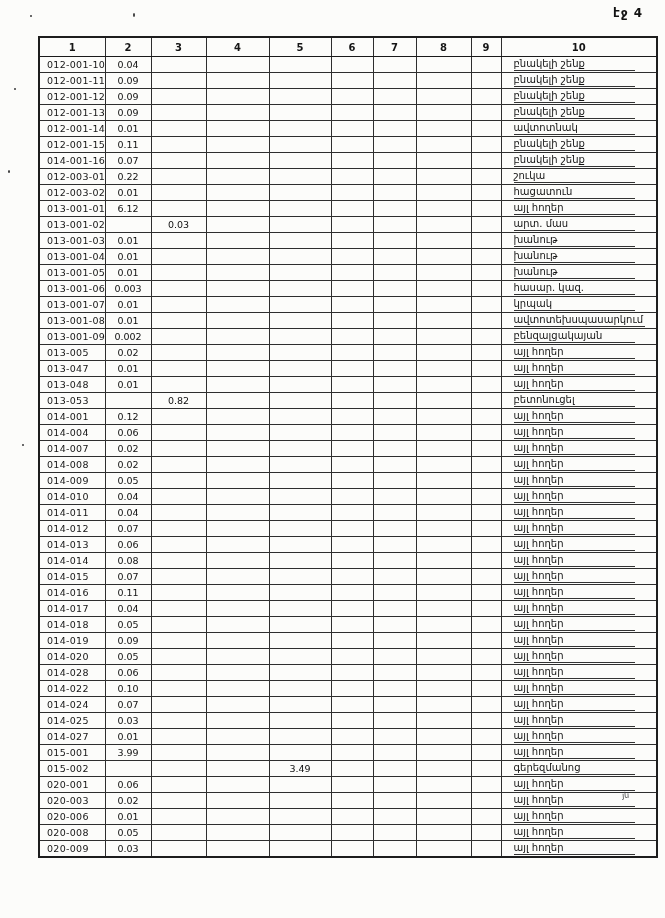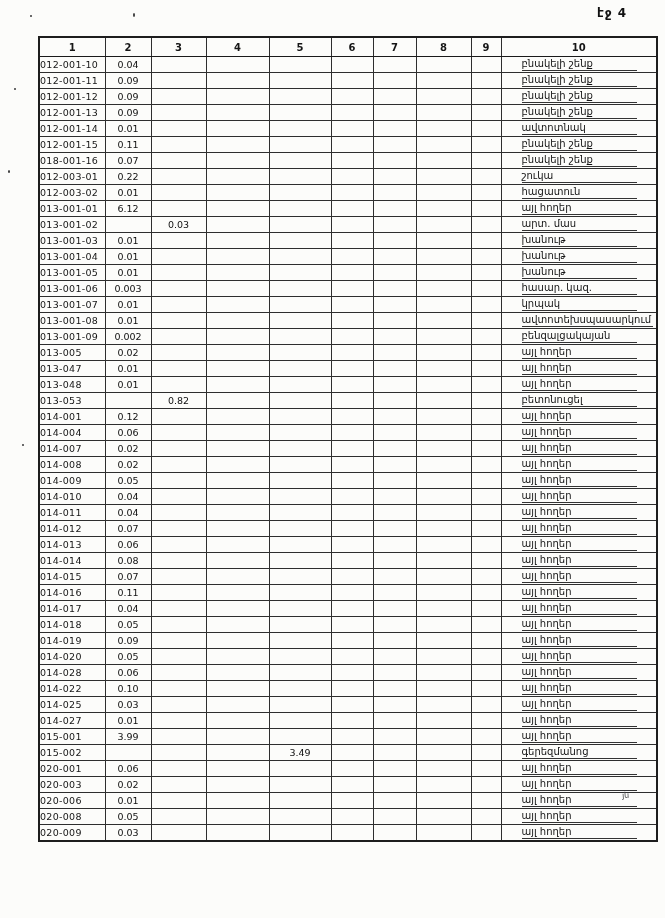--- a/index.html
+++ b/index.html
@@ -4,21 +4,21 @@
 <style>
   html,body{margin:0;padding:0;}
   body{
     width:665px;height:918px;position:relative;
     background:#fcfcfa;
     font-family:"DejaVu Sans", sans-serif;
     color:#1c1c1c;
     overflow:hidden;
   }
   .page-label{
-    position:absolute;top:6px;left:597px;
+    position:absolute;top:6px;left:613px;
     font-size:12px;font-weight:bold;letter-spacing:1px;color:#111;
   }
   .margin-note{
     position:absolute;top:791px;left:622px;
     font-size:8px;color:#444;transform:rotate(-4deg);
   }
   table.land{
     position:absolute;left:38px;top:36px;
     width:618px;table-layout:fixed;
     border-collapse:collapse;
@@ -31,23 +31,23 @@
     height:18px;font-size:10px;font-weight:600;color:#161616;
     border-bottom:1.5px solid #1a1a1a !important;
     padding:0;text-align:center;background:#fcfcfa;
   }
   td{
     height:15px;padding:0 3px;font-size:9.5px;
     white-space:nowrap;overflow:hidden;vertical-align:middle;
     border-bottom:1px dashed #565656;
     border-top:none;
   }
-  td.code{padding-left:0;letter-spacing:.3px;color:#151515;}
+  td.code{padding-left:7px;letter-spacing:.3px;color:#151515;}
   td.val{text-align:center;color:#101010;}
-  td.use{font-size:10px;padding-left:20px;color:#141414;}
+  td.use{font-size:10px;padding-left:12px;color:#141414;}
   td.use .use-inner{
     display:inline-block;min-width:86%;
     border-bottom:1px solid #333;
     padding:0 2px 0 0;line-height:12px;
   }
   
   .c1{border-left:2px solid #141414;}
   .c2{border-left:2px solid #141414;}
   .c3{border-left:1.5px solid #1c1c1c;}
   .c10{border-left:2px solid #101010;}
@@ -152,21 +152,21 @@
         <td class="val c3"></td>
         <td class="val c4"></td>
         <td class="val c5"></td>
         <td class="val c6"></td>
         <td class="val c7"></td>
         <td class="val c8"></td>
         <td class="val c9"></td>
         <td class="use c10"><span class="use-inner">բնակելի շենք</span></td>
       </tr>
       <tr>
-        <td class="code c1">018-001-16</td>
+        <td class="code c1">014-001-16</td>
         <td class="val c2">0.07</td>
         <td class="val c3"></td>
         <td class="val c4"></td>
         <td class="val c5"></td>
         <td class="val c6"></td>
         <td class="val c7"></td>
         <td class="val c8"></td>
         <td class="val c9"></td>
         <td class="use c10"><span class="use-inner">բնակելի շենք</span></td>
       </tr>
@@ -550,20 +550,32 @@
         <td class="val c5"></td>
         <td class="val c6"></td>
         <td class="val c7"></td>
         <td class="val c8"></td>
         <td class="val c9"></td>
         <td class="use c10"><span class="use-inner">այլ հողեր</span></td>
       </tr>
       <tr>
         <td class="code c1">014-022</td>
         <td class="val c2">0.10</td>
+        <td class="val c3"></td>
+        <td class="val c4"></td>
+        <td class="val c5"></td>
+        <td class="val c6"></td>
+        <td class="val c7"></td>
+        <td class="val c8"></td>
+        <td class="val c9"></td>
+        <td class="use c10"><span class="use-inner">այլ հողեր</span></td>
+      </tr>
+      <tr>
+        <td class="code c1">014-024</td>
+        <td class="val c2">0.07</td>
         <td class="val c3"></td>
         <td class="val c4"></td>
         <td class="val c5"></td>
         <td class="val c6"></td>
         <td class="val c7"></td>
         <td class="val c8"></td>
         <td class="val c9"></td>
         <td class="use c10"><span class="use-inner">այլ հողեր</span></td>
       </tr>
       <tr>

